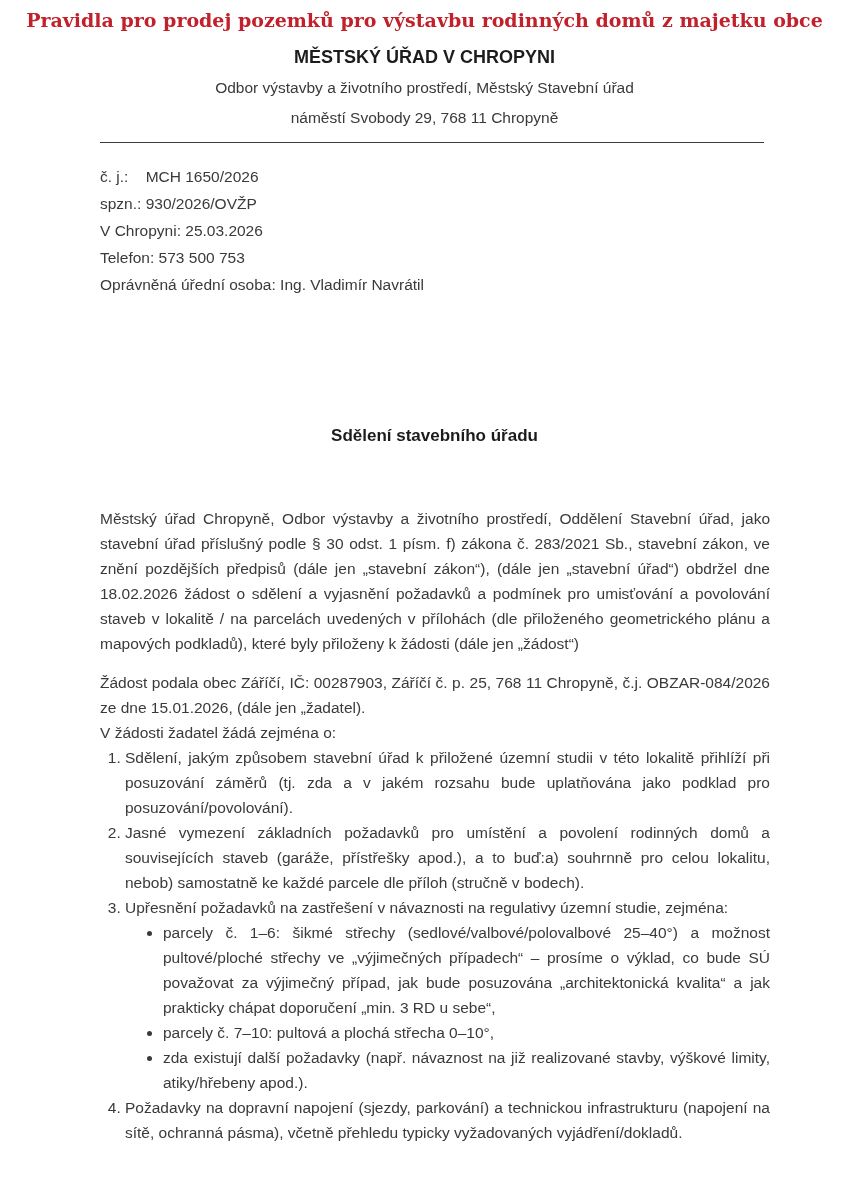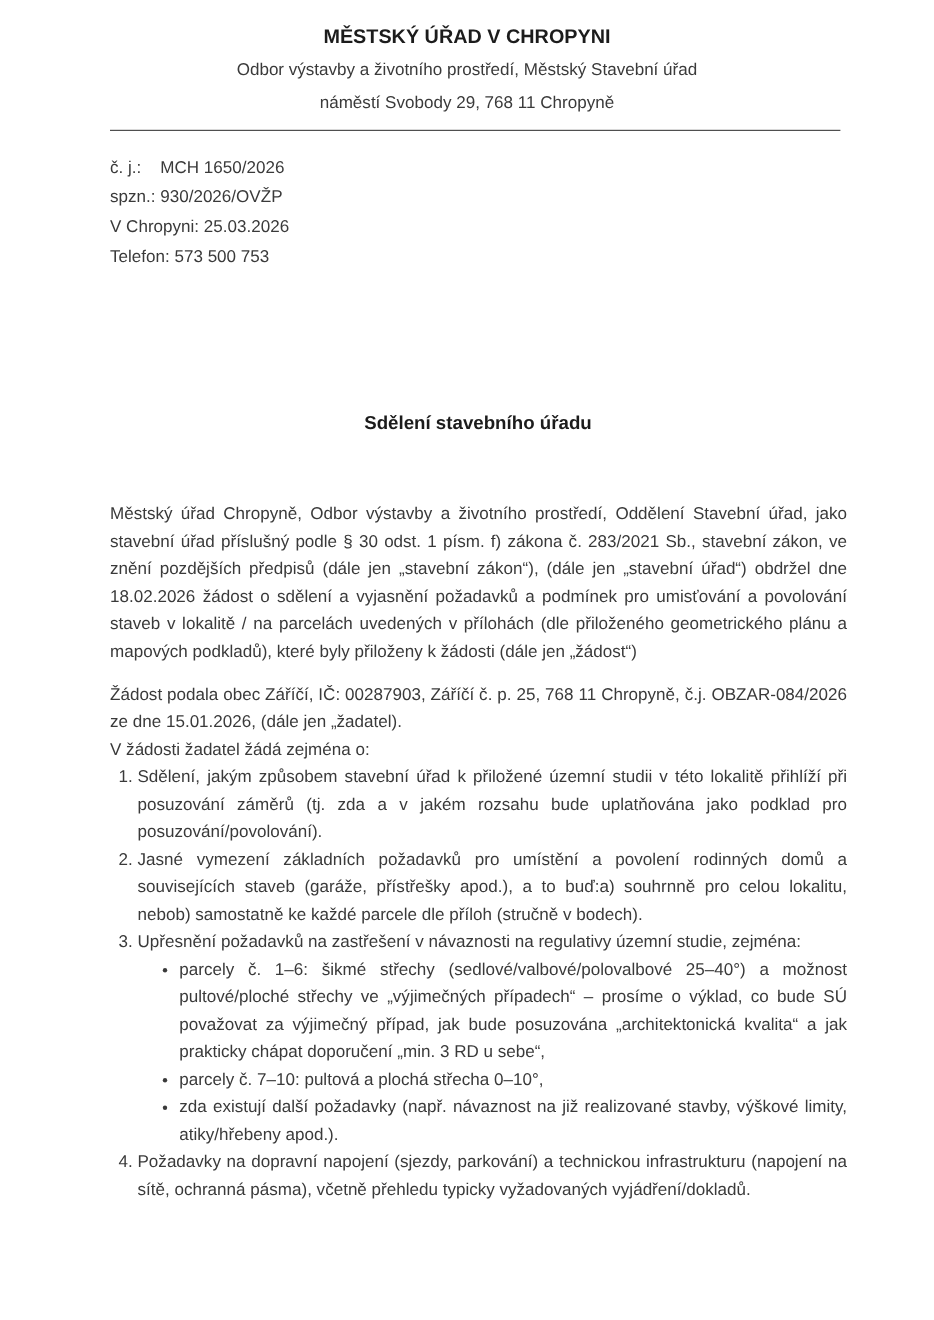--- a/index.html
+++ b/index.html
@@ -43,33 +43,35 @@
     margin:0; padding:0 0 0 38px; list-style:disc;
   }
   ul.roof-bullets > li { text-align:justify; }
 </style>
 </head>
 <body>
 
 <div class="page">
 
   <div class="banner">
+    <div>Pravidla pro prodej pozemků pro výstavbu rodinných domů z majetku obce</div>
   </div>
 
   <div class="office">MĚSTSKÝ ÚŘAD V CHROPYNI</div>
   <div class="dept">Odbor výstavby a životního prostředí, Městský Stavební úřad</div>
   <div class="addr">náměstí Svobody 29, 768 11 Chropyně</div>
 
   <hr class="rule">
 
   <div class="meta">
     <div class="meta-line">č. j.:&nbsp;&nbsp;&nbsp;&nbsp;MCH 1650/2026</div>
     <div class="meta-line">spzn.: 930/2026/OVŽP</div>
     <div class="meta-line">V Chropyni: 25.03.2026</div>
     <div class="meta-line">Telefon: 573 500 753</div>
+    <div class="meta-line">Oprávněná úřední osoba: Ing. Vladimír Navrátil</div>
   </div>
 
   <div class="section-heading">Sdělení stavebního úřadu</div>
 
   <div class="content">
     <p class="para para-1">Městský úřad Chropyně, Odbor výstavby a životního prostředí, Oddělení Stavební úřad, jako stavební úřad příslušný podle § 30 odst. 1 písm. f) zákona č. 283/2021 Sb., stavební zákon, ve znění pozdějších předpisů (dále jen „stavební zákon“), (dále jen „stavební úřad“) obdržel dne 18.02.2026 žádost o sdělení a vyjasnění požadavků a podmínek pro umisťování a povolování staveb v lokalitě / na parcelách uvedených v přílohách (dle přiloženého geometrického plánu a mapových podkladů), které byly přiloženy k žádosti (dále jen „žádost“)</p>
     <p class="para para-2">Žádost podala obec Záříčí, IČ: 00287903, Záříčí č. p. 25, 768 11 Chropyně, č.j. OBZAR-084/2026 ze dne 15.01.2026, (dále jen „žadatel).</p>
     <p class="para list-intro">V žádosti žadatel žádá zejména o:</p>
 
     <ol class="request-list">

